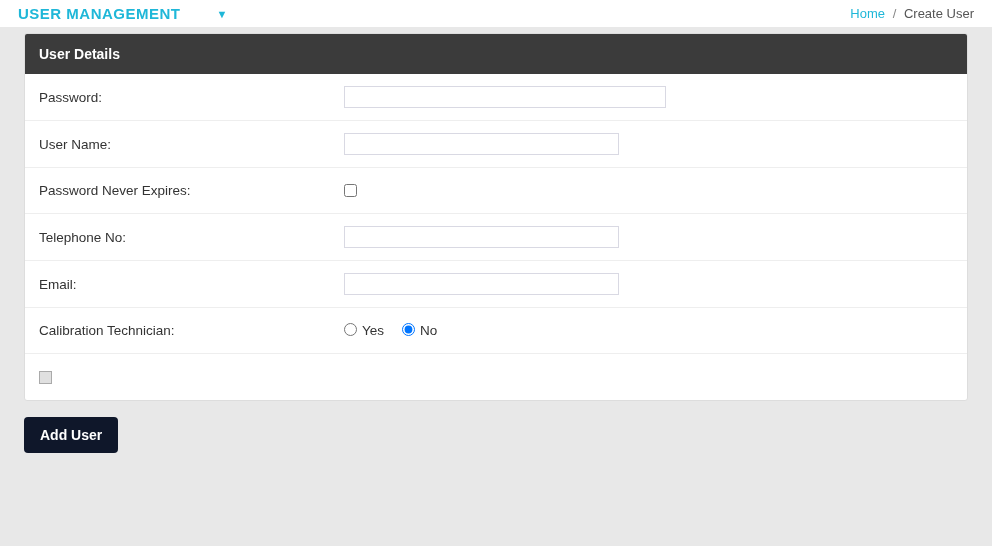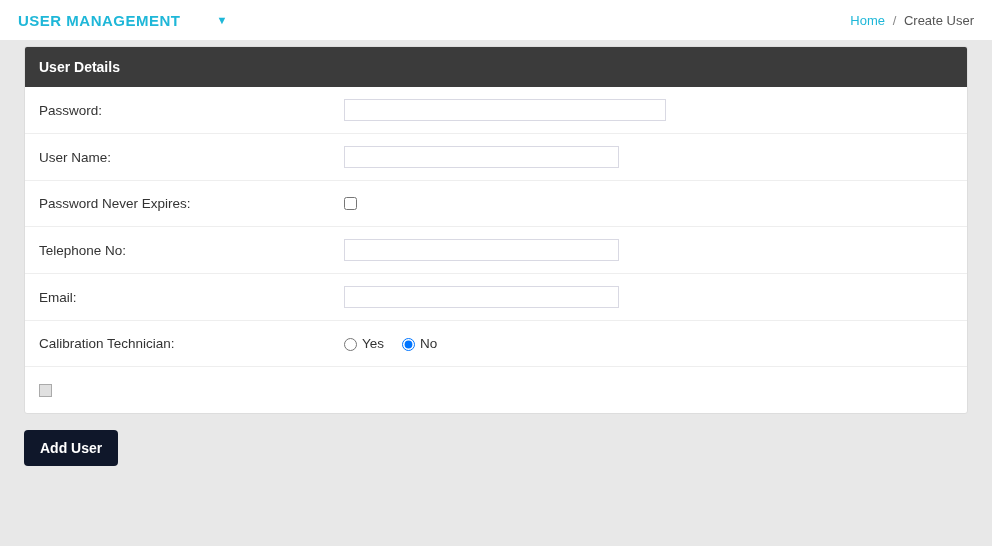--- a/index.html
+++ b/index.html
@@ -9,21 +9,21 @@
     }
     body {
       font-family: -apple-system, BlinkMacSystemFont, "Segoe UI", Arial, sans-serif;
       background: #e8e8e8;
       width: 992px;
       height: 546px;
       overflow: hidden;
     }
     .top-bar {
       background: #fff;
-      height: 40px;
+      height: 27px;
       display: flex;
       justify-content: space-between;
       align-items: center;
       padding: 0 18px;
     }
     .page-title-wrap {
       display: flex;
       align-items: center;
       gap: 36px;
     }
@@ -111,21 +111,21 @@
     }
     .radio-group {
       display: flex;
       align-items: center;
       gap: 18px;
       font-size: 13.5px;
       color: #333;
     }
     .radio-option {
       display: flex;
-      align-items: flex-end;
+      align-items: flex-start;
       gap: 5px;
     }
     input[type="radio"] {
       width: 13px;
       height: 13px;
     }
     .button-row {
       padding: 16px 0 0 0;
     }
     .btn-primary {

